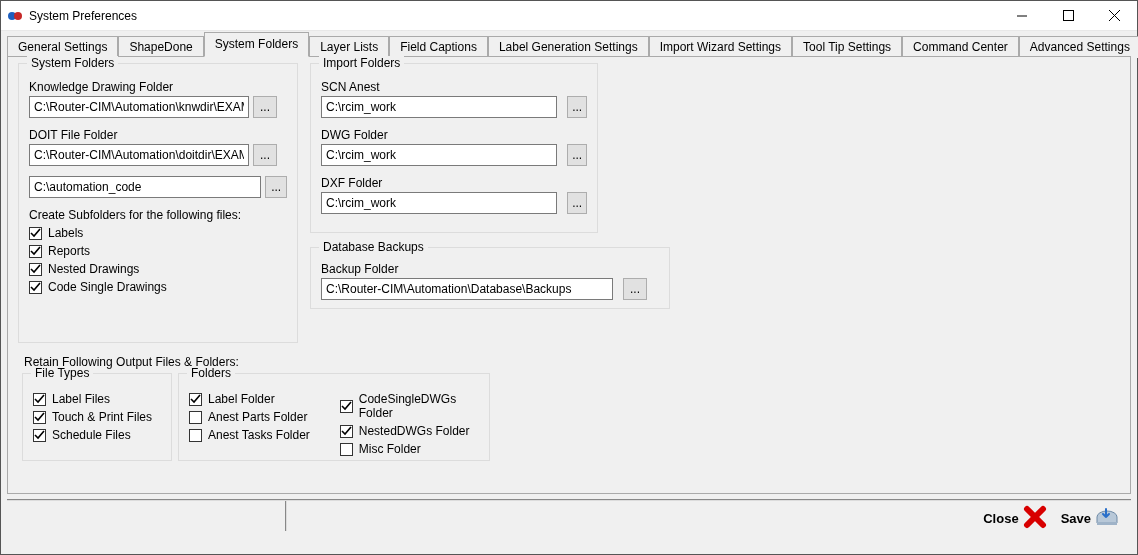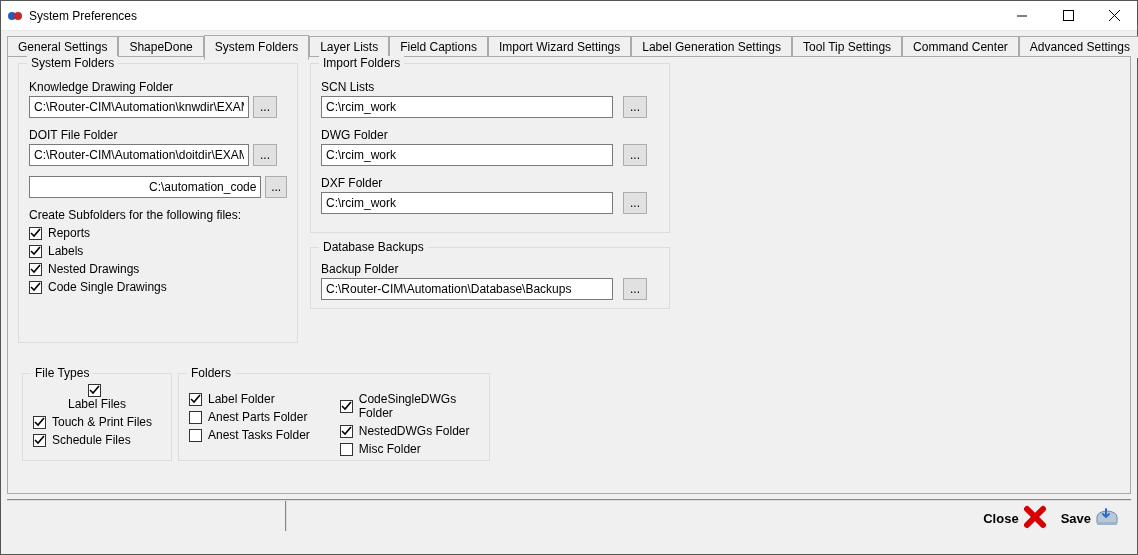--- a/index.html
+++ b/index.html
@@ -45,21 +45,21 @@
   .client {
     flex: 1;
     background: #f0f0f0;
     padding: 4px 6px 0 6px;
     display: flex; flex-direction: column;
   }
 
   
   .tabs {
     display: flex;
-    align-items: flex-start;
+    align-items: flex-end;
     height: 22px;
     position: relative;
   }
   .tab {
     padding: 3px 10px 4px 10px;
     border: 1px solid #aaa;
     border-bottom: none;
     background: #f0f0f0;
     margin-right: 0;
     position: relative;
@@ -209,22 +209,22 @@
   </div>
 
   <div class="client">
 
     <div class="tabs">
       <div class="tab">General Settings</div>
       <div class="tab">ShapeDone</div>
       <div class="tab active">System Folders</div>
       <div class="tab">Layer Lists</div>
       <div class="tab">Field Captions</div>
+      <div class="tab">Label Generation Settings</div>
       <div class="tab">Import Wizard Settings</div>
-      <div class="tab">Label Generation Settings</div>
       <div class="tab">Tool Tip Settings</div>
       <div class="tab">Command Center</div>
       <div class="tab">Advanced Settings</div>
     </div>
 
     <div class="tabpanel">
 
       <div class="group" style="left:10px; top:6px; width:280px; height:280px;">
         <span class="legend">System Folders</span>
 
@@ -234,63 +234,63 @@
           <div class="browse-btn">...</div>
         </div>
 
         <div class="fld-label">DOIT File Folder</div>
         <div class="fld-row">
           <input class="txt" style="width: 220px;" value="C:\Router-CIM\Automation\doitdir\EXAMPLES">
           <div class="browse-btn">...</div>
         </div>
 
         <div class="fld-row">
-          <input class="txt" style="width: 260px; text-align: right;" value="C:\automation_code">
+          <input class="txt" style="width: 260px;" value="C:\automation_code">
           <div class="browse-btn">...</div>
         </div>
 
         <div class="fld-label" style="margin-top:2px;">Create Subfolders for the following files:</div>
         <div class="chk-row">
           <span class="chk">
               <svg viewBox="0 0 11 11">
                 <path d="M1 5 L4 8 L10 1" stroke="#000" stroke-width="1.6" fill="none"></path>
               </svg>
             </span>
+          <span>Labels</span>
+        </div>
+        <div class="chk-row">
+          <span class="chk">
+              <svg viewBox="0 0 11 11">
+                <path d="M1 5 L4 8 L10 1" stroke="#000" stroke-width="1.6" fill="none"></path>
+              </svg>
+            </span>
           <span>Reports</span>
         </div>
         <div class="chk-row">
           <span class="chk">
               <svg viewBox="0 0 11 11">
                 <path d="M1 5 L4 8 L10 1" stroke="#000" stroke-width="1.6" fill="none"></path>
               </svg>
             </span>
-          <span>Labels</span>
-        </div>
-        <div class="chk-row">
-          <span class="chk">
-              <svg viewBox="0 0 11 11">
-                <path d="M1 5 L4 8 L10 1" stroke="#000" stroke-width="1.6" fill="none"></path>
-              </svg>
-            </span>
           <span>Nested Drawings</span>
         </div>
         <div class="chk-row">
           <span class="chk">
               <svg viewBox="0 0 11 11">
                 <path d="M1 5 L4 8 L10 1" stroke="#000" stroke-width="1.6" fill="none"></path>
               </svg>
             </span>
           <span>Code Single Drawings</span>
         </div>
       </div>
 
-      <div class="group" style="left:302px; top:6px; width:360px; height:170px;">
+      <div class="group" style="left:302px; top:6px; width:288px; height:170px;">
         <span class="legend">Import Folders</span>
 
-        <div class="fld-label" style="margin-top:6px;">SCN Lists</div>
+        <div class="fld-label" style="margin-top:6px;">SCN Anest</div>
         <div class="fld-row">
           <input class="txt" style="width: 292px;" value="C:\rcim_work">
           <div class="browse-btn" style="margin-left:10px;">...</div>
         </div>
 
         <div class="fld-label">DWG Folder</div>
         <div class="fld-row">
           <input class="txt" style="width: 292px;" value="C:\rcim_work">
           <div class="browse-btn" style="margin-left:10px;">...</div>
         </div>
@@ -304,24 +304,25 @@
 
       <div class="group" style="left:302px; top:190px; width:360px; height:62px;">
         <span class="legend">Database Backups</span>
         <div class="fld-label" style="margin-top:4px;">Backup Folder</div>
         <div class="fld-row" style="margin-bottom:2px;">
           <input class="txt" style="width: 292px;" value="C:\Router-CIM\Automation\Database\Backups">
           <div class="browse-btn" style="margin-left:10px;">...</div>
         </div>
       </div>
 
+      <div class="section-label" style="left:16px; top:298px;">Retain Following Output Files &amp; Folders:</div>
 
       <div class="group" style="left:14px; top:316px; width:150px; height:88px;">
         <span class="legend">File Types</span>
-        <div class="chk-row" style="margin-top:0;flex-direction:column;">
+        <div class="chk-row" style="margin-top:8px;">
           <span class="chk">
               <svg viewBox="0 0 11 11">
                 <path d="M1 5 L4 8 L10 1" stroke="#000" stroke-width="1.6" fill="none"></path>
               </svg>
             </span>
           <span>Label Files</span>
         </div>
         <div class="chk-row">
           <span class="chk">
               <svg viewBox="0 0 11 11">

